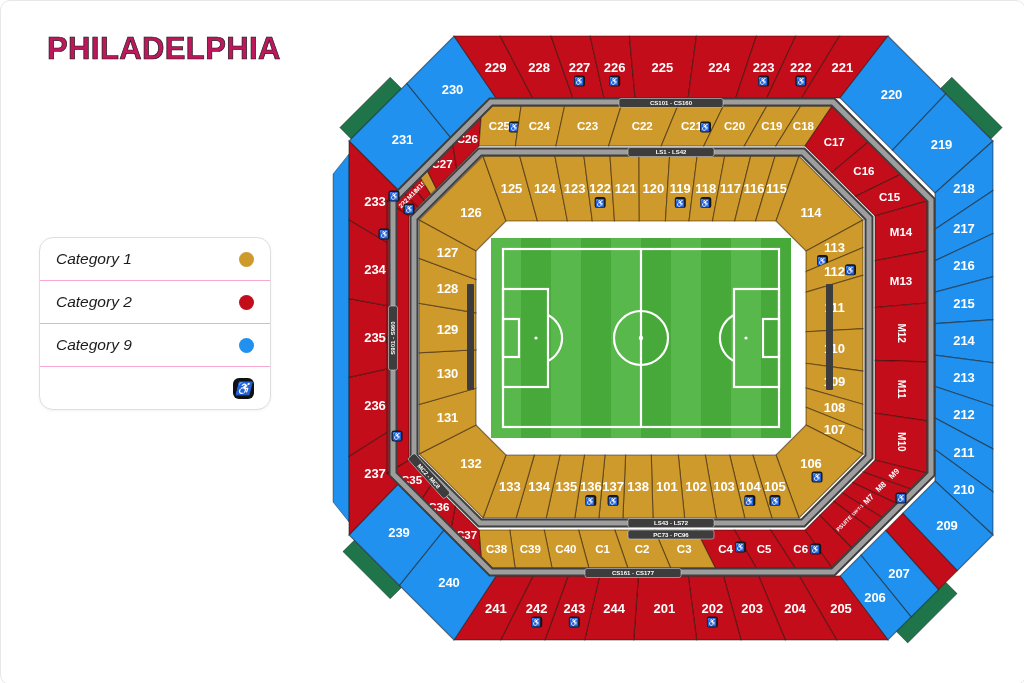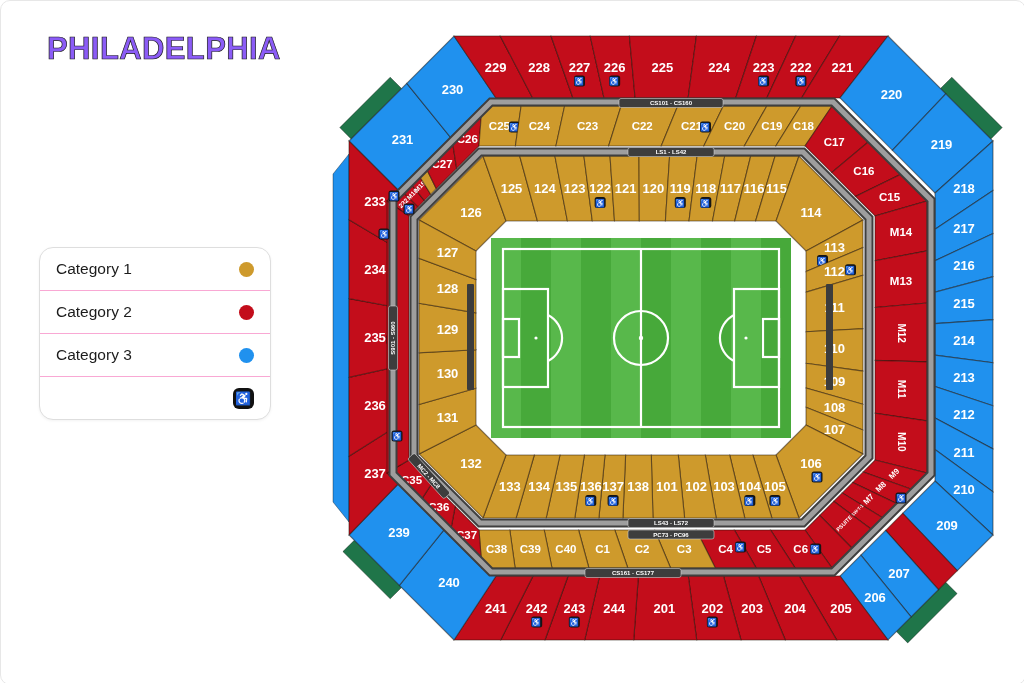--- a/index.html
+++ b/index.html
@@ -1,24 +1,24 @@
 <!DOCTYPE html>
 <html><head>
 <meta charset="utf-8">
 <style>
   html,body{margin:0;padding:0;background:#fff;}
   .page{position:relative;width:1024px;height:683px;background:#ffffff;
         border:1px solid #e7e7e7;border-radius:10px;overflow:hidden;
         font-family:"Liberation Sans",sans-serif;}
   .title{position:absolute;left:46px;top:30px;font-size:31px;font-weight:700;
-         color:#8b5cf6;line-height:1.13;letter-spacing:.4px;
+         color:#be185d;line-height:1.13;letter-spacing:.4px;
          -webkit-text-stroke:.7px #161616;}
-  .legend{position:absolute;left:38px;top:246px;width:230px;background:#fff;
+  .legend{position:absolute;left:38px;top:236px;width:230px;background:#fff;
           border:1px solid #dedede;border-radius:14px;
-          box-shadow:0 1px 3px rgba(0,0,0,.05);overflow:hidden;}
+          box-shadow:0 1px 3px rgba(0,0,0,.05);overflow:hidden;font-style:italic;}
   .legend .row{display:flex;align-items:center;height:42px;padding:0 16px;
                border-top:1px solid #f9a8d4;}
   .legend .row:first-child{border-top:none;}
   .legend .lbl{font-size:15.5px;color:#1c1c1c;}
   .legend .dot{width:15px;height:15px;border-radius:50%;margin-left:auto;}
   .legend .accbox{width:21px;height:21px;background:#111;border-radius:6px;
                   color:#fff;display:flex;align-items:center;justify-content:center;
                   font-size:13px;margin-left:auto;}
   #stadium-svg{position:absolute;left:330px;top:5px;}
   svg text{font-family:"Liberation Sans",sans-serif;font-weight:700;}
@@ -35,21 +35,21 @@
     <div id="legend-rows">
         <div class="row">
           <span class="lbl">Category 1</span>
           <span class="dot" style="background: rgb(206, 154, 44);"></span>
         </div>
         <div class="row">
           <span class="lbl">Category 2</span>
           <span class="dot" style="background: rgb(195, 13, 27);"></span>
         </div>
         <div class="row">
-          <span class="lbl">Category 3</span>
+          <span class="lbl">Category 9</span>
           <span class="dot" style="background: rgb(32, 145, 238);"></span>
         </div>
         <div class="row">
           <span class="accbox">♿</span>
         </div>
       </div>
   </div>
 
   <svg id="stadium-svg" width="672" height="672" viewBox="-10 0 672 672">
       <polygon points="-8.0,168.0 8.0,148.0 8.0,516.0 -8.0,496.0" fill="#2091EE" stroke="rgba(0,0,0,0.35)" stroke-width="1"></polygon>

